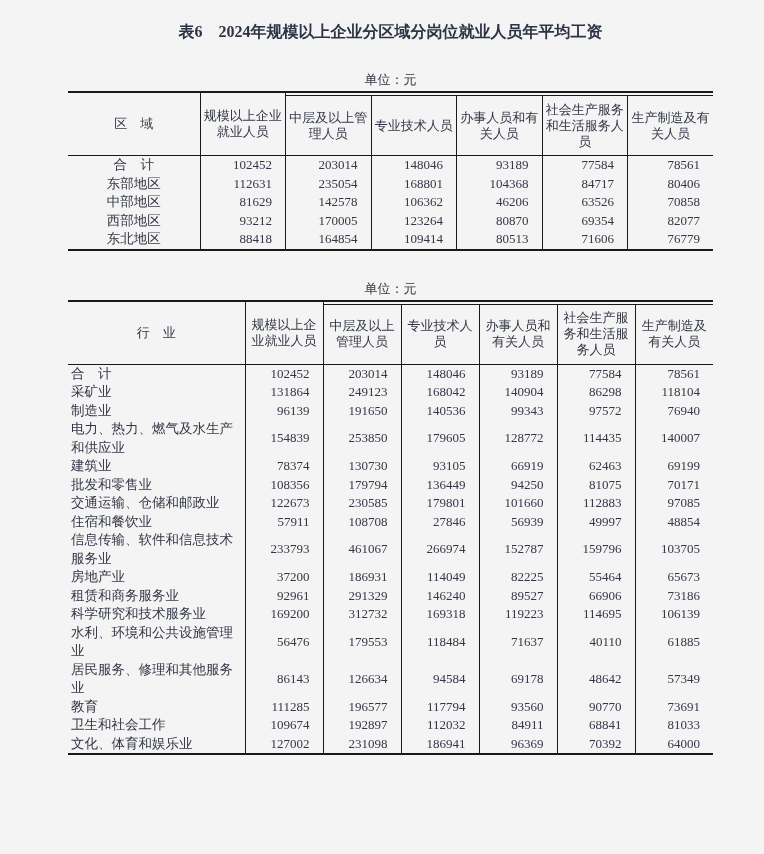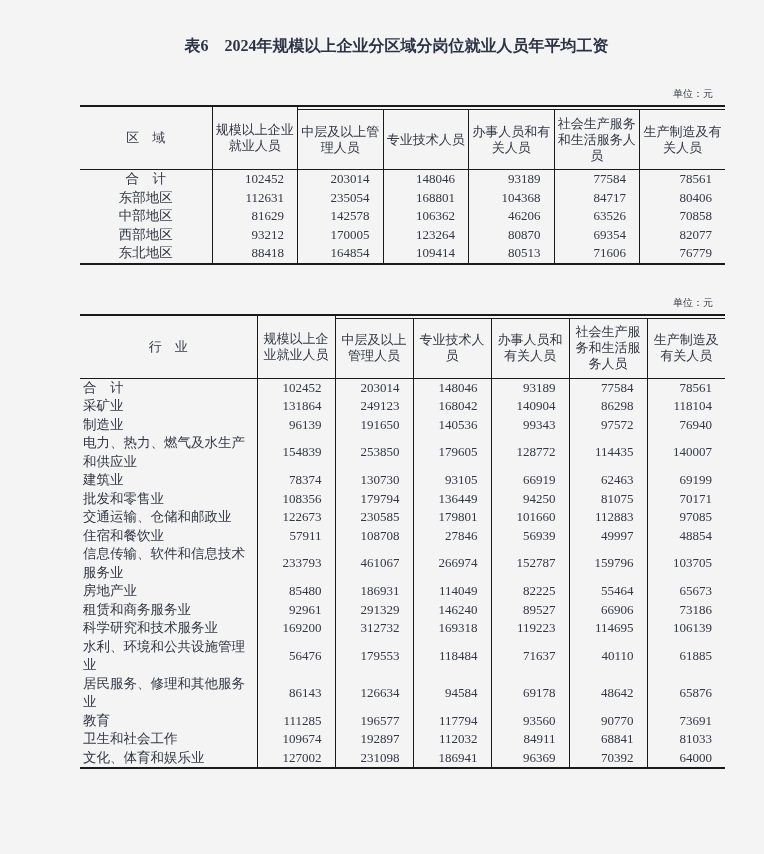--- a/index.html
+++ b/index.html
@@ -5,34 +5,34 @@
   * { box-sizing: border-box; }
   html, body { margin: 0; padding: 0; }
   body {
     width: 764px;
     height: 854px;
     background: #f4f4f5;
     color: #333744;
     font-family: "Liberation Serif", "DejaVu Serif", serif;
     overflow: hidden;
   }
-  .page { padding: 28px 51px 0 68px; margin-left: 12px; }
+  .page { padding: 14px 51px 0 68px; }
   .table-title {
     text-align: center;
     font-size: 16px;
     font-weight: bold;
     color: #2c3345;
     margin: 0;
     line-height: 20px;
   }
   .title-6 { margin-top: 8px; }
   .title-7 { margin-top: 36px; }
   .unit-line {
-    text-align: right;
-    font-size: 10px;
+    text-align: center;
+    font-size: 13px;
     margin: 30px 0 4px 0;
     line-height: 15px;
   }
   table.wage-table {
     width: 645px;
     border-collapse: collapse;
     table-layout: fixed;
     border-top: 2.5px solid #1a1a1a;
     border-bottom: 2.5px solid #1a1a1a;
   }
@@ -257,21 +257,21 @@
           <td class="label sep">信息传输、软件和信息技术服务业</td>
           <td class="num sep">233793</td>
           <td class="num sep">461067</td>
           <td class="num sep">266974</td>
           <td class="num sep">152787</td>
           <td class="num sep">159796</td>
           <td class="num">103705</td>
         </tr>
         <tr>
           <td class="label sep">房地产业</td>
-          <td class="num sep">85480</td>
+          <td class="num sep">37200</td>
           <td class="num sep">186931</td>
           <td class="num sep">114049</td>
           <td class="num sep">82225</td>
           <td class="num sep">55464</td>
           <td class="num">65673</td>
         </tr>
         <tr>
           <td class="label sep">租赁和商务服务业</td>
           <td class="num sep">92961</td>
           <td class="num sep">291329</td>
@@ -298,21 +298,21 @@
           <td class="num sep">40110</td>
           <td class="num">61885</td>
         </tr>
         <tr>
           <td class="label sep">居民服务、修理和其他服务业</td>
           <td class="num sep">86143</td>
           <td class="num sep">126634</td>
           <td class="num sep">94584</td>
           <td class="num sep">69178</td>
           <td class="num sep">48642</td>
-          <td class="num">65876</td>
+          <td class="num">57349</td>
         </tr>
         <tr>
           <td class="label sep">教育</td>
           <td class="num sep">111285</td>
           <td class="num sep">196577</td>
           <td class="num sep">117794</td>
           <td class="num sep">93560</td>
           <td class="num sep">90770</td>
           <td class="num">73691</td>
         </tr>

